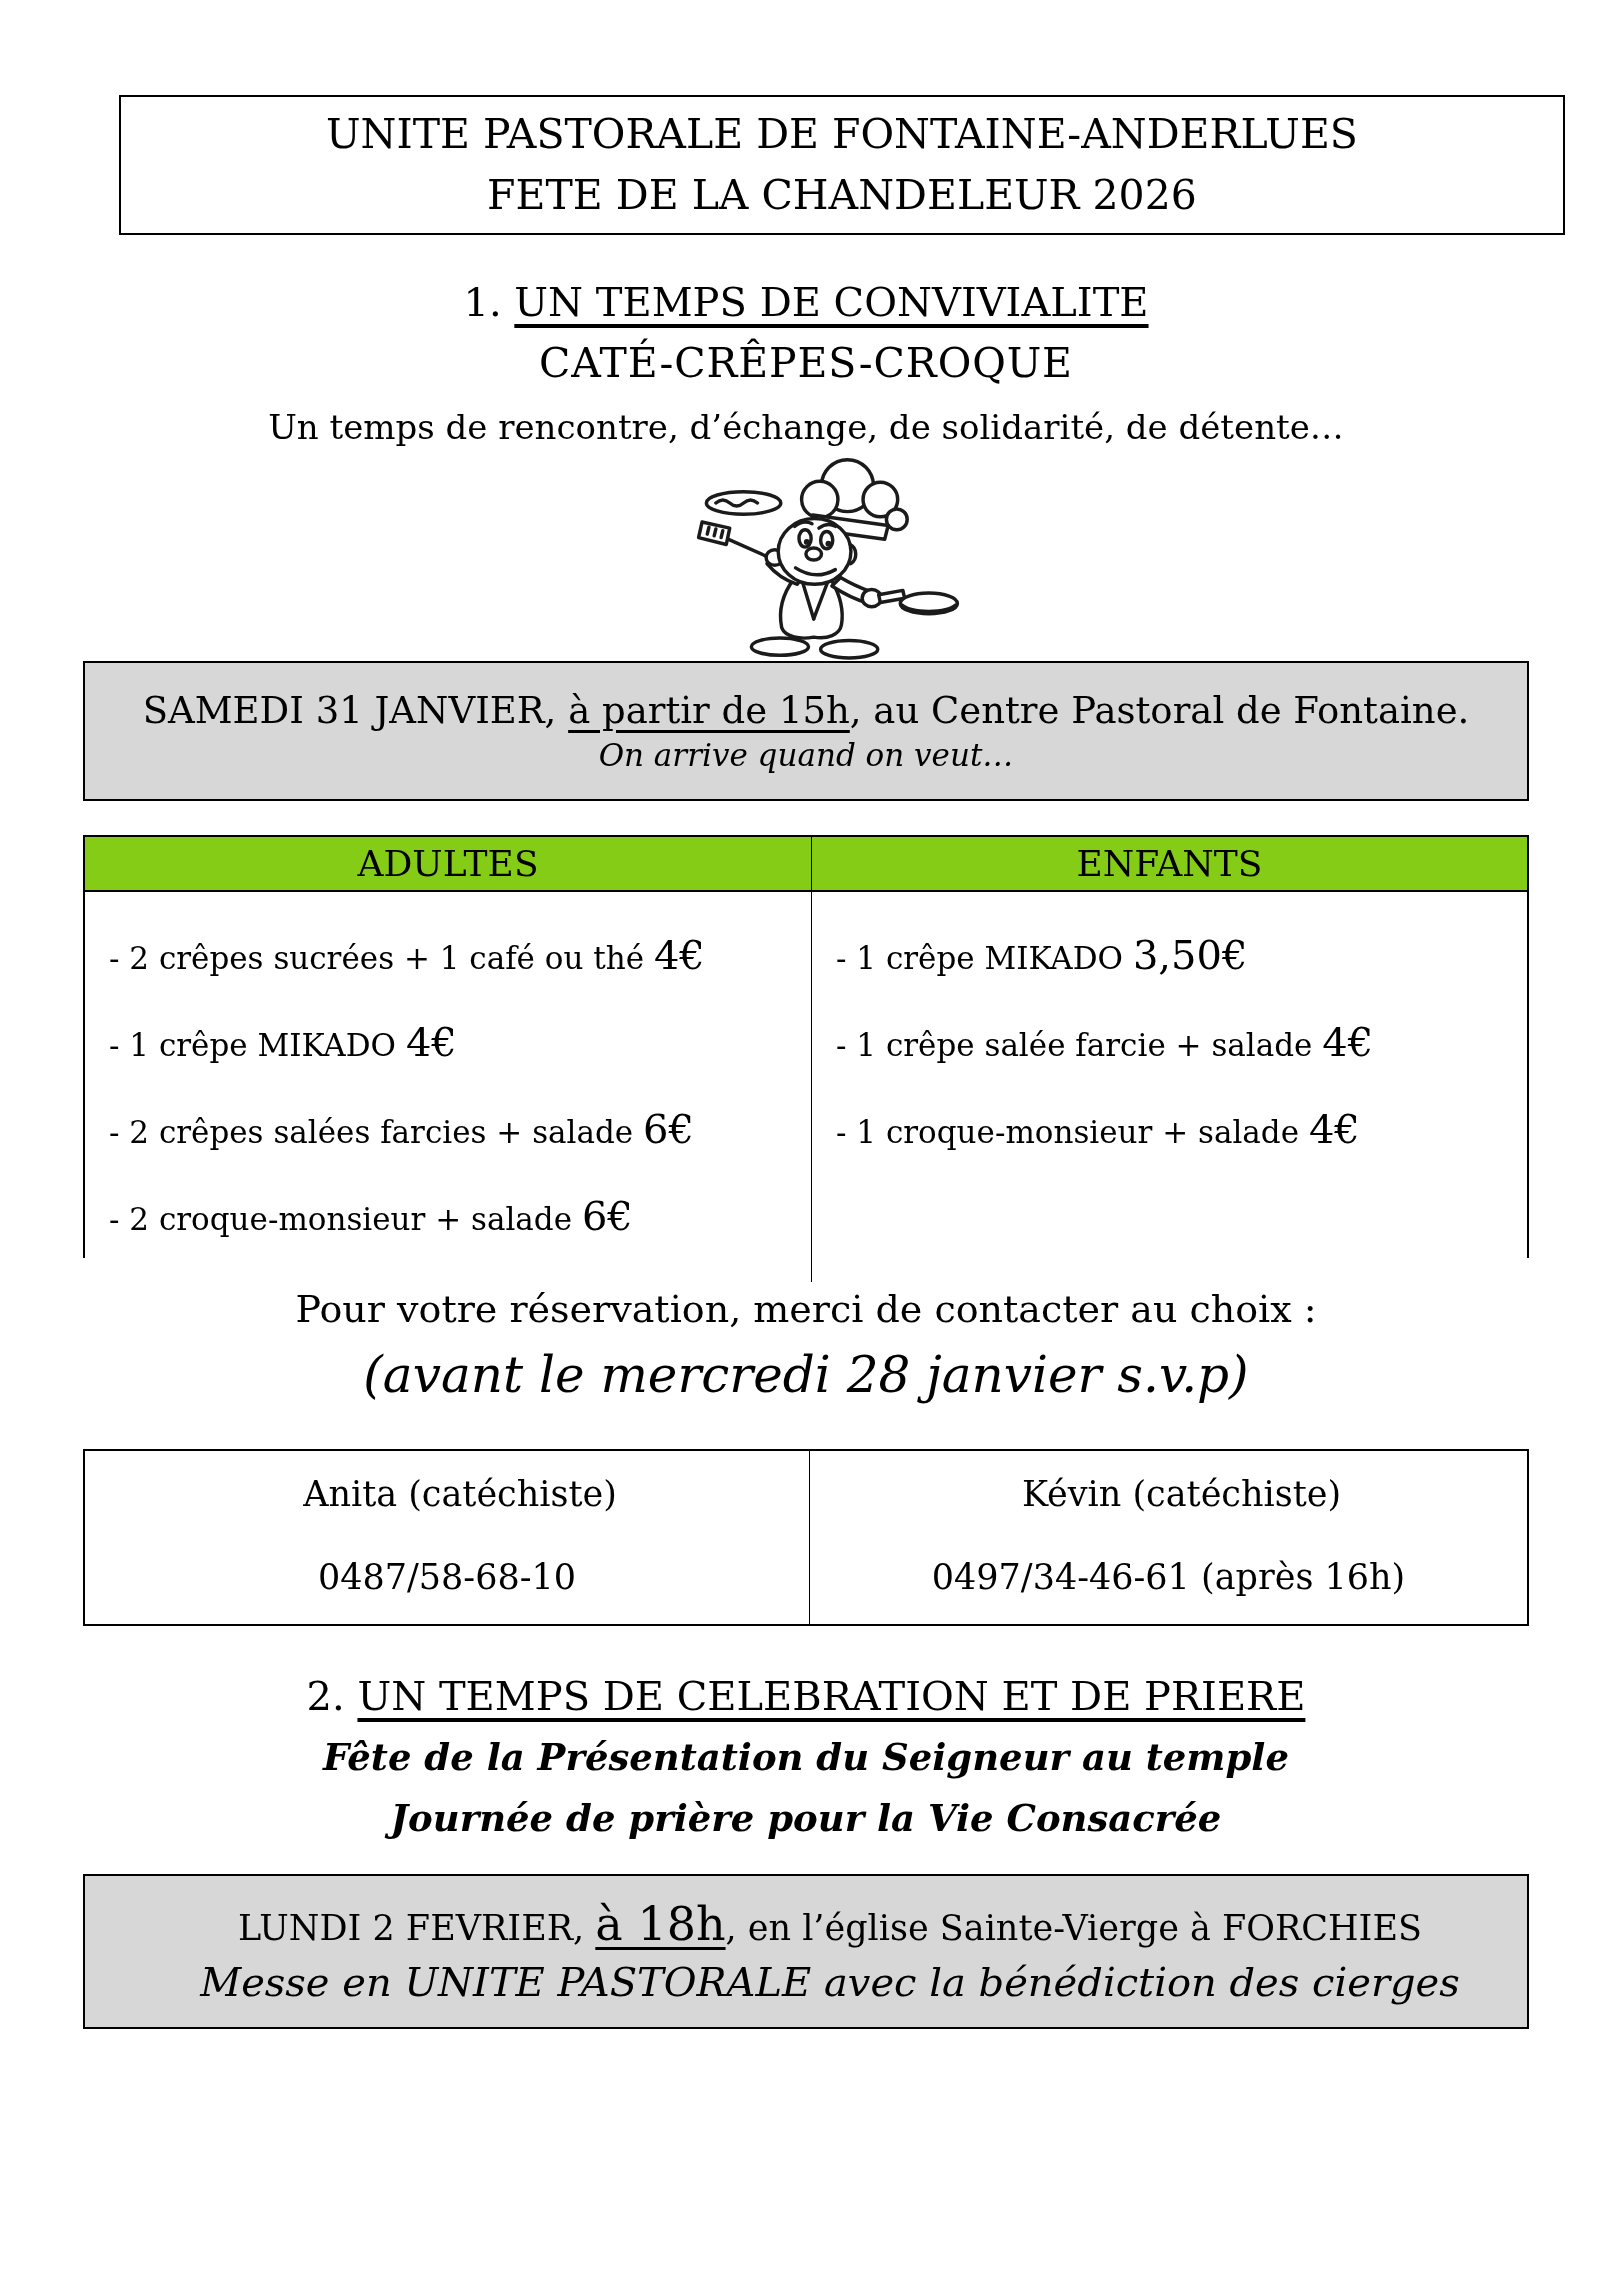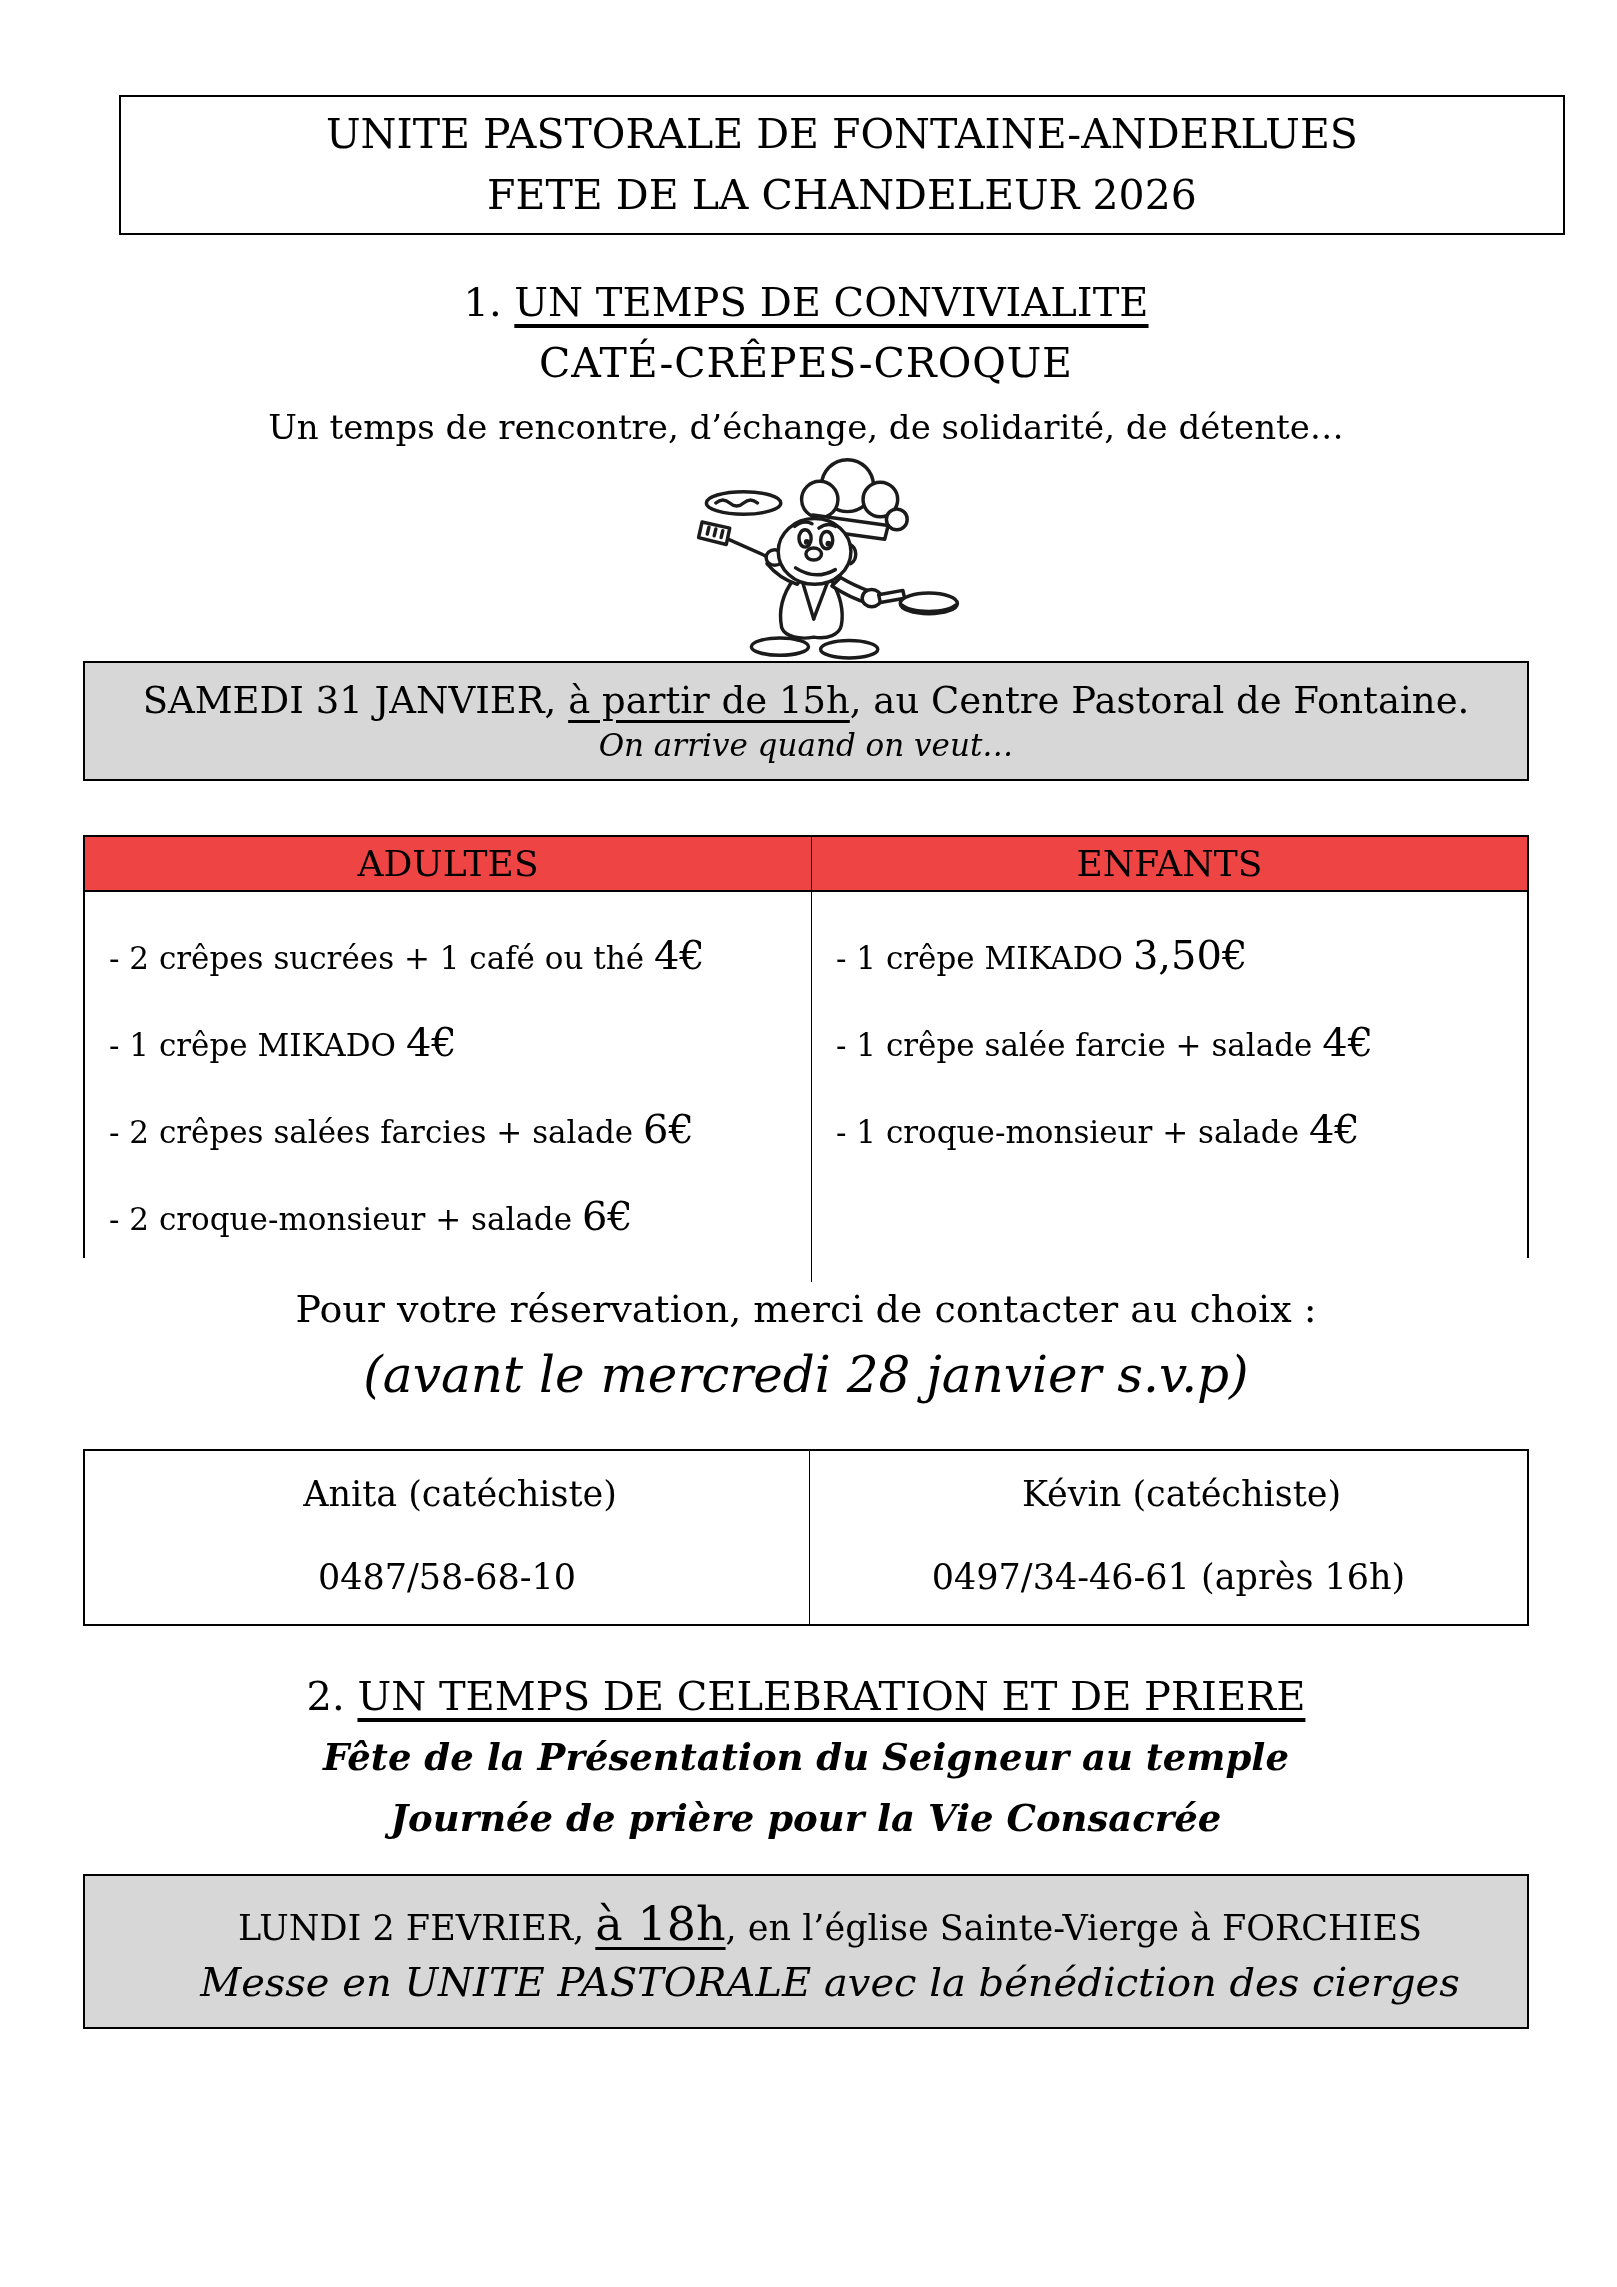--- a/index.html
+++ b/index.html
@@ -32,38 +32,38 @@
   .subheading  { font-size: 41px; line-height: 1; letter-spacing: 0.9px; }
   .tagline     { font-size: 34px; line-height: 1; }
 
   .chef-wrap { left: 683px; top: 449px; width: 277px; height: 217px; }
 
   .banner {
     background: #d7d7d7;
     border: 2.8px solid #000;
     display: flex; flex-direction: column; justify-content: center; align-items: center;
   }
-  .banner1 { top: 661px; height: 120px; gap: 11px; }
+  .banner1 { top: 661px; height: 140px; gap: 11px; }
   .banner1-line1 { font-size: 37px; line-height: 1; }
   .banner1-line2 { font-size: 31px; font-style: italic; line-height: 1; }
   .u-part {
     text-decoration: underline;
     text-decoration-thickness: 2.8px;
     text-underline-offset: 7.4px;
   }
 
   .price-table {
     top: 835px; height: 423px;
     border: 2.8px solid #000;
     display: grid;
     grid-template-columns: 727px 1fr;
     grid-template-rows: 55px 1fr;
   }
   .price-table .hd {
-    background: #ef4444;
+    background: #84cc16;
     border-bottom: 2.8px solid #000;
     font-size: 36px; line-height: 1;
     display: flex; align-items: center; justify-content: center;
   }
   .price-table .hd.col1, .price-table .cell.col1 { border-right: 1.8px solid #000; }
   .price-table .cell {
     background: #fff; text-align: left;
     padding: 42px 9.2px 0 24px;
   }
   .price-item { font-size: 31px; line-height: 42px; margin-bottom: 42px; white-space: nowrap; }

